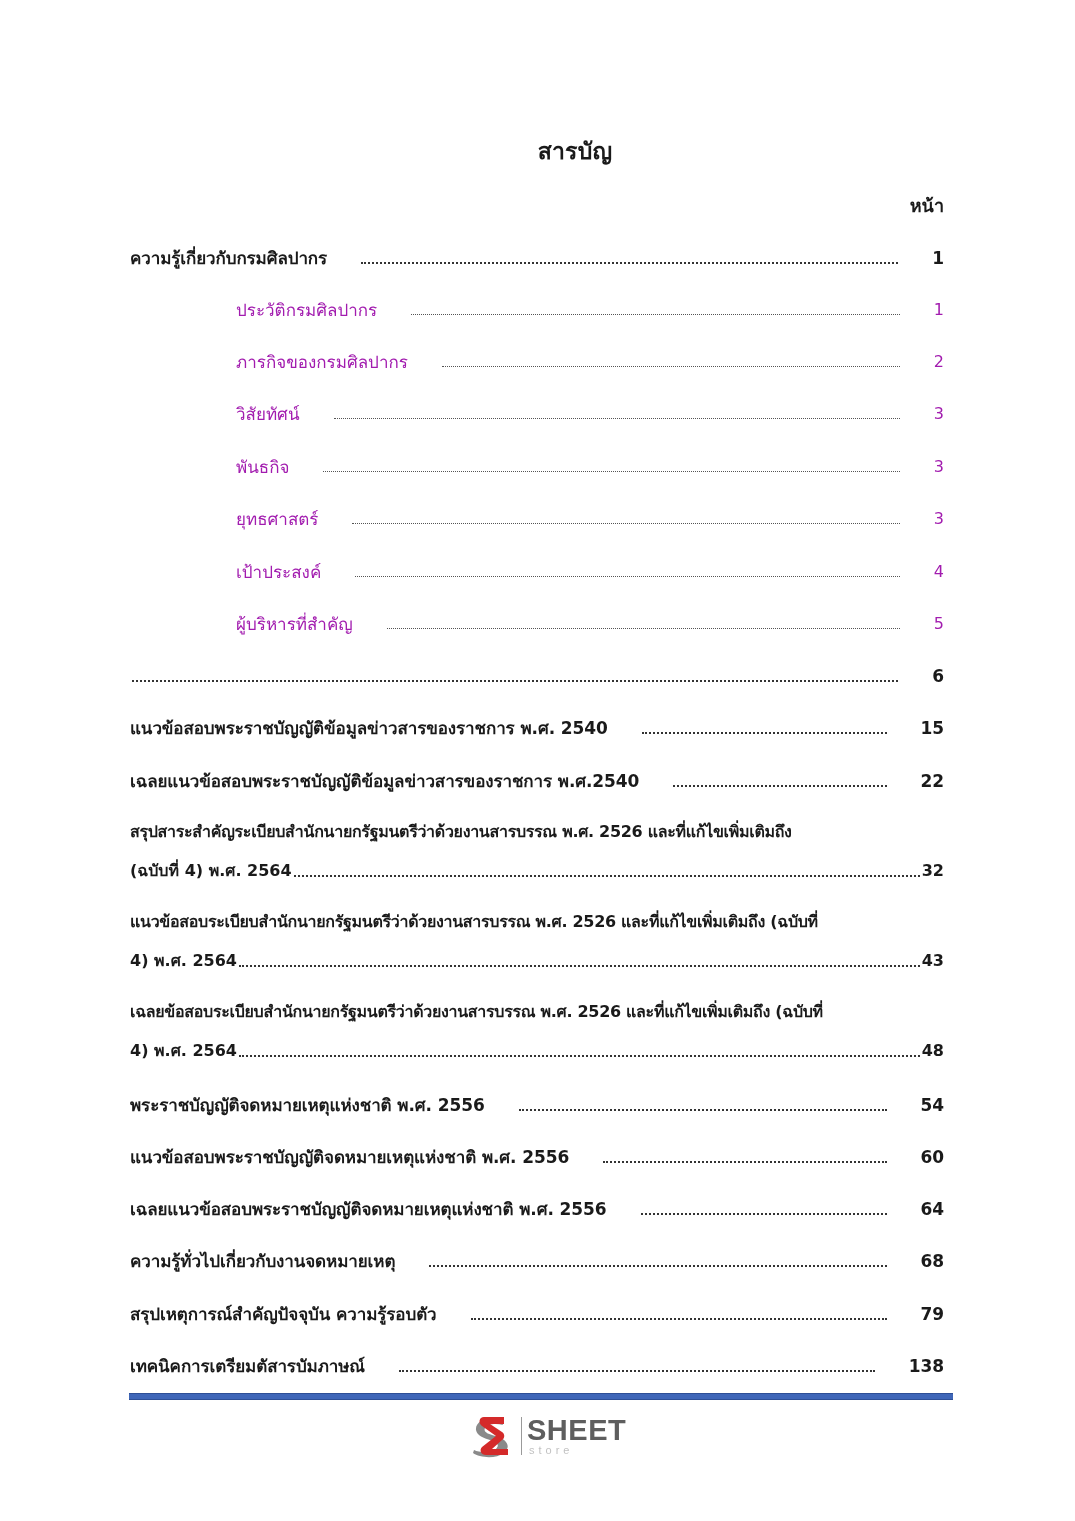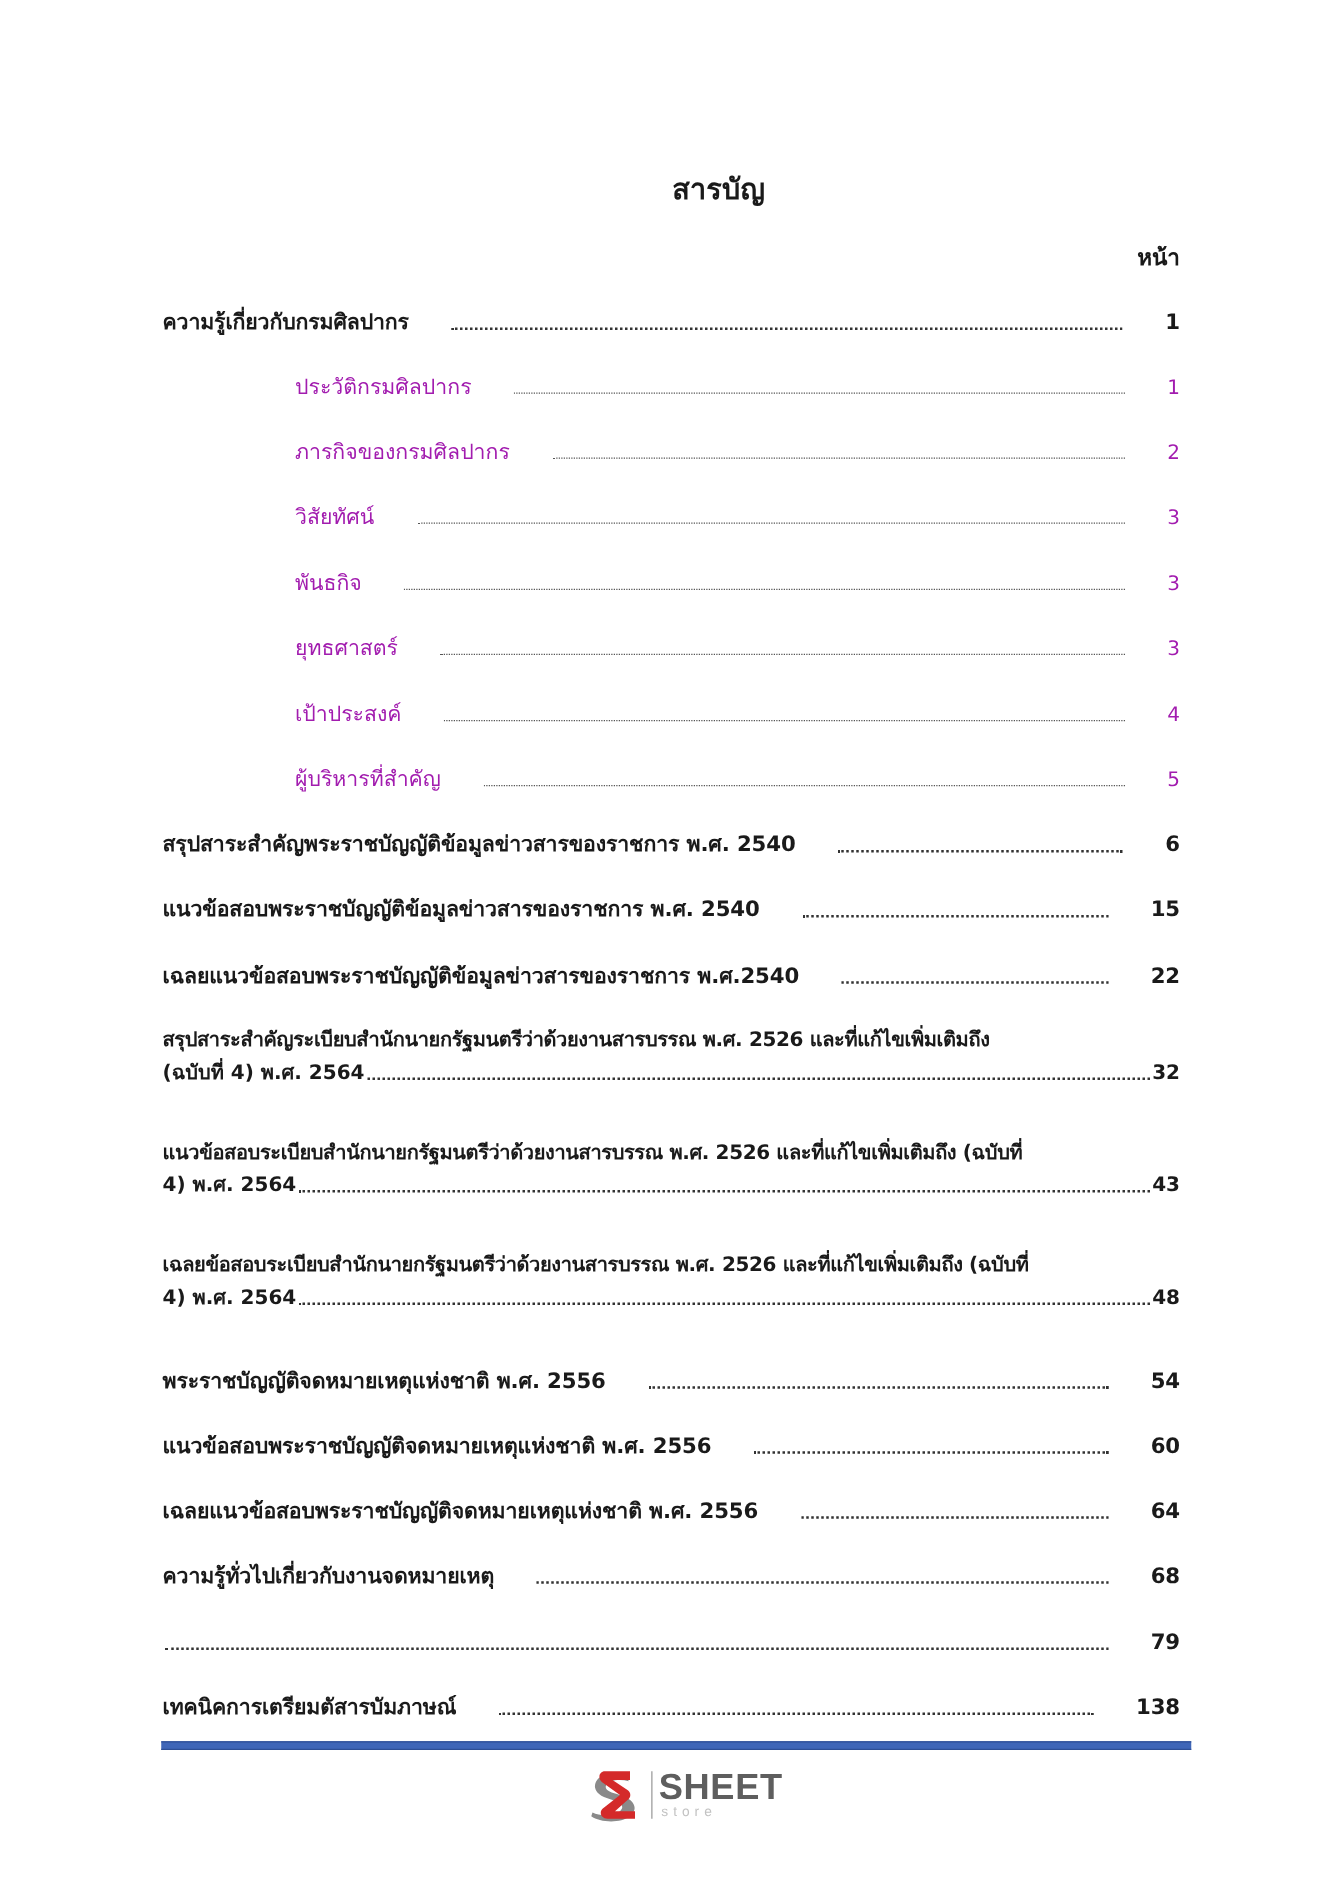--- a/index.html
+++ b/index.html
@@ -95,20 +95,21 @@
     font-weight: bold;
     font-size: 16px;
   }
   .toc-wrap .line1 {
     height: 26px;
     line-height: 26px;
     white-space: nowrap;
     letter-spacing: -0.3px;
   }
   .toc-wrap .line2 {
+    margin-top: 13px;
     display: flex;
     align-items: flex-end;
     white-space: nowrap;
     height: 26px;
     line-height: 26px;
     text-align: center;
   }
   .toc-wrap .line2 .leader {
     flex: 1 1 auto;
     position: relative;
@@ -221,21 +222,20 @@
     <span class="leader"></span>
     <span class="pageno">4</span>
   </div>
   <div class="toc-entry level-2" style="top:611px">
     <span class="label">ผู้บริหารที่สำคัญ</span>
     <span class="leader"></span>
     <span class="pageno">5</span>
   </div>
 
   <div class="toc-entry level-1" style="top:663px">
-    <span class="label">สรุปสาระสำคัญพระราชบัญญัติข้อมูลข่าวสารของราชการ พ.ศ. 2540</span>
     <span class="leader"></span>
     <span class="pageno">6</span>
   </div>
   <div class="toc-entry level-1" style="top:715px">
     <span class="label">แนวข้อสอบพระราชบัญญัติข้อมูลข่าวสารของราชการ พ.ศ. 2540</span>
     <span class="leader"></span>
     <span class="pageno">15</span>
   </div>
   <div class="toc-entry level-1" style="top:768px">
     <span class="label">เฉลยแนวข้อสอบพระราชบัญญัติข้อมูลข่าวสารของราชการ พ.ศ.2540</span>
@@ -282,20 +282,21 @@
     <span class="label">เฉลยแนวข้อสอบพระราชบัญญัติจดหมายเหตุแห่งชาติ พ.ศ. 2556</span>
     <span class="leader"></span>
     <span class="pageno">64</span>
   </div>
   <div class="toc-entry level-1" style="top:1248px">
     <span class="label">ความรู้ทั่วไปเกี่ยวกับงานจดหมายเหตุ</span>
     <span class="leader"></span>
     <span class="pageno">68</span>
   </div>
   <div class="toc-entry level-1" style="top:1301px">
+    <span class="label">สรุปเหตุการณ์สำคัญปัจจุบัน ความรู้รอบตัว</span>
     <span class="leader"></span>
     <span class="pageno">79</span>
   </div>
   <div class="toc-entry level-1" style="top:1353px">
     <span class="label">เทคนิคการเตรียมตัสารบัมภาษณ์</span>
     <span class="leader"></span>
     <span class="pageno">138</span>
   </div>
 </div>
 

